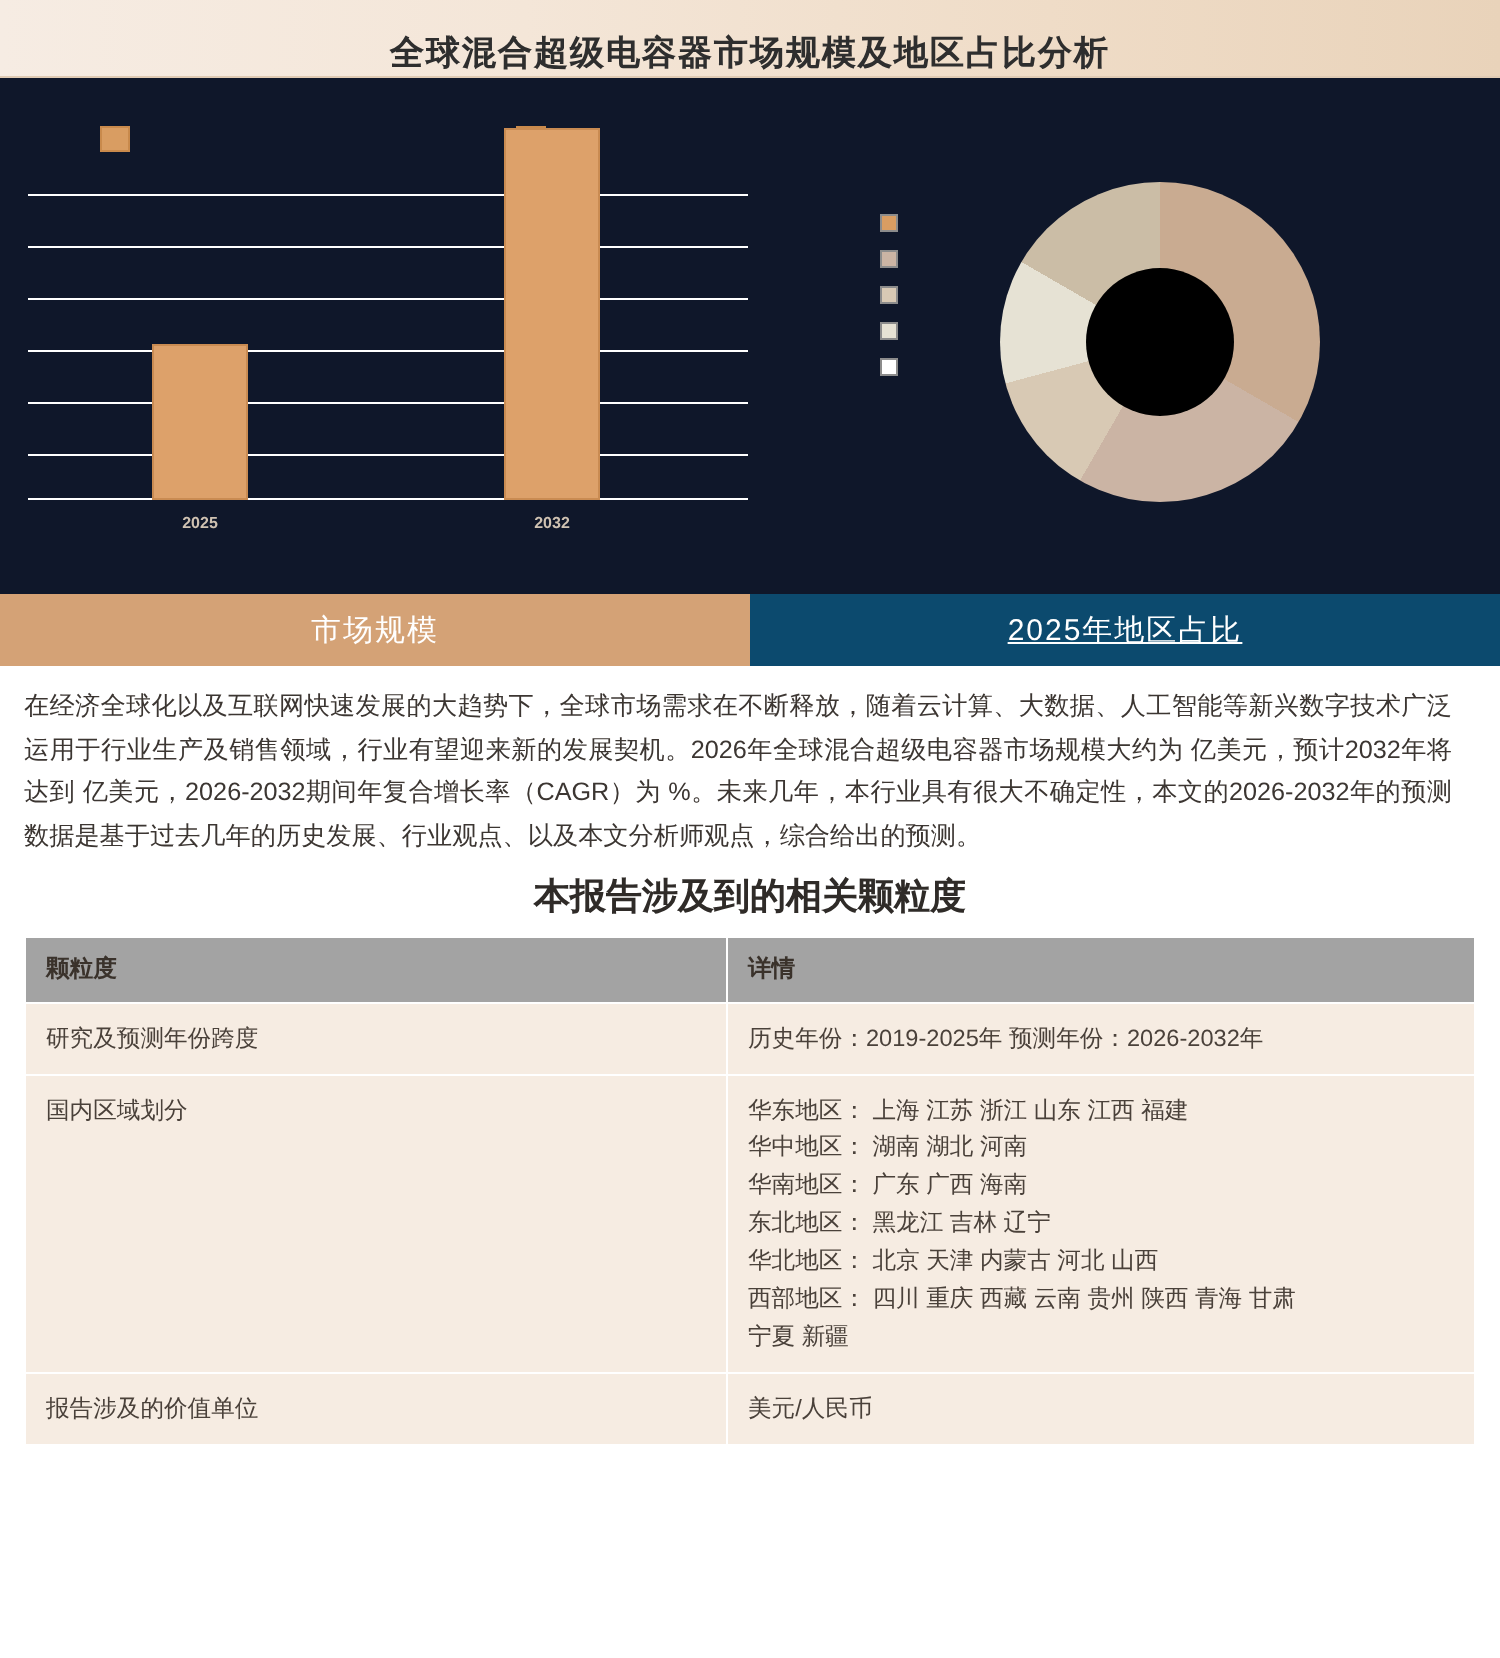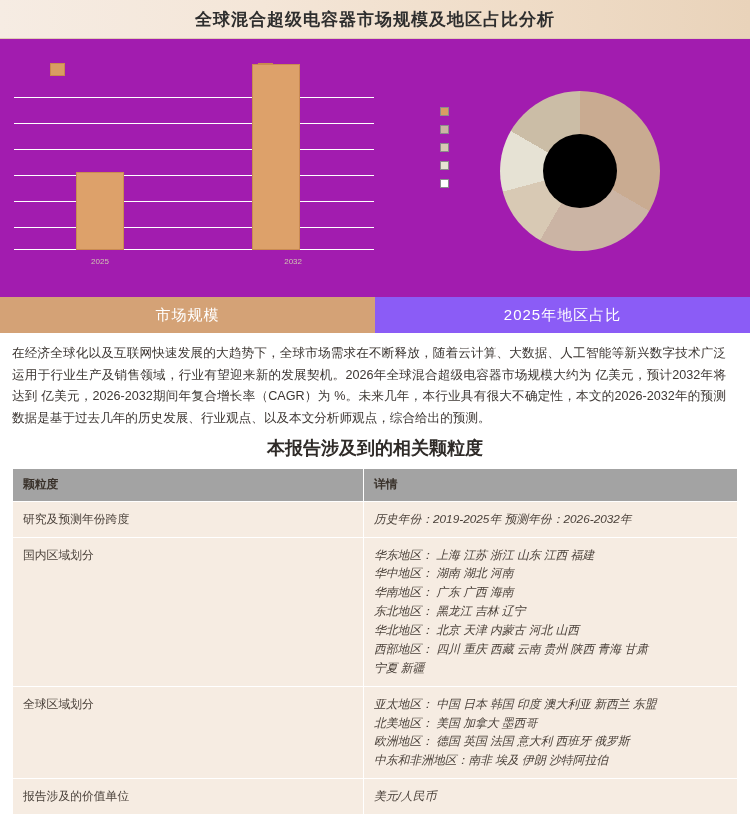--- a/index.html
+++ b/index.html
@@ -20,36 +20,37 @@
     position: relative;
     box-sizing: border-box;
   }
 
   
   .header {
     height: 38px;
     background: linear-gradient(to right, #f6ece3 0%, #f4e6d8 35%, #efdcc7 70%, #e9d3ba 100%);
     border-bottom: 1px solid #e0cbb4;
     display: flex;
-    align-items: center;
+    align-items: flex-end;
     justify-content: center;
   }
   .header-title {
     font-size: 17px;
     font-weight: bold;
     color: #2e2e2e;
     letter-spacing: 1px;
   }
 
   
   .charts {
     height: 258px;
-    background: #a21caf;
-    display: flex;
-    position: relative;
+    background: #0f172a;
+    display: flex;
+    position: relative;
+    font-weight: bold;
   }
   .chart-left {
     width: 430px;
     position: relative;
   }
   .chart-right {
     flex: 1;
     position: relative;
   }
 
@@ -173,21 +174,21 @@
   .tab {
     flex: 1;
     display: flex;
     align-items: center;
     justify-content: center;
     font-size: 15px;
     color: #ffffff;
     letter-spacing: 1px;
   }
   .tab.t1 { background: #d4a276; }
-  .tab.t2 { background: #8b5cf6; }
+  .tab.t2 { background: #0c4a6e; text-decoration: underline; }
 
   
   .body-text {
     padding: 10px 24px 4px 12px;
     font-size: 12.6px;
     line-height: 1.72;
     text-align: justify;
     color: #3c3632;
   }
   .subtitle {
@@ -219,21 +220,20 @@
     border: 1px solid #ffffff;
     vertical-align: top;
     color: #4a413a;
     line-height: 1.6;
   }
   table.grain td.k {
     width: 330px;
   }
   .row-line {
     white-space: nowrap;
-    font-style: italic;
   }
 </style>
 </head>
 <body>
 
 <div class="page">
 
   <div class="header">
     <div class="header-title">全球混合超级电容器市场规模及地区占比分析</div>
   </div>
@@ -254,21 +254,21 @@
         <div class="gridline" style="top:52px;"></div>
         <div class="gridline" style="top:78px;"></div>
         <div class="gridline" style="top:104px;"></div>
         <div class="gridline" style="top:130px;"></div>
         <div class="gridline" style="top:152px;"></div>
 
         <div class="bar" id="bar0" style="left: 62px; width: 48px; height: 78px;"></div>
         <div class="bar" id="bar1" style="left: 238px; width: 48px; height: 186px;"></div>
 
         <div class="axis-label" style="left:60px; width:52px;">2025</div>
-        <div class="axis-label" style="left:236px; width:52px;text-align:right;">2032</div>
+        <div class="axis-label" style="left:236px; width:52px;">2032</div>
       </div>
     </div>
 
     <div class="chart-right">
       <div class="donut-legend">
         <div class="dl-row">
           <span class="dl-sw" style="background:#d99d62;"></span>
           <span class="dl-txt"></span>
         </div>
         <div class="dl-row">
@@ -323,29 +323,20 @@
           <div class="row-line">华东地区：  上海  江苏  浙江  山东  江西  福建</div>
           <div class="row-line">华中地区：  湖南  湖北  河南</div>
           <div class="row-line">华南地区：  广东  广西  海南</div>
           <div class="row-line">东北地区：  黑龙江  吉林  辽宁</div>
           <div class="row-line">华北地区：  北京  天津  内蒙古  河北  山西</div>
           <div class="row-line">西部地区：  四川  重庆  西藏  云南  贵州  陕西  青海  甘肃</div>
           <div class="row-line">宁夏  新疆</div>
         </td>
       </tr>
       <tr>
-        <td class="k">全球区域划分</td>
-        <td>
-          <div class="row-line">亚太地区：  中国  日本  韩国  印度  澳大利亚  新西兰  东盟</div>
-          <div class="row-line">北美地区：  美国  加拿大  墨西哥</div>
-          <div class="row-line">欧洲地区：  德国  英国  法国  意大利  西班牙  俄罗斯</div>
-          <div class="row-line">中东和非洲地区：南非  埃及  伊朗  沙特阿拉伯</div>
-        </td>
-      </tr>
-      <tr>
         <td class="k">报告涉及的价值单位</td>
         <td>
           <div class="row-line">美元/人民币</div>
         </td>
       </tr>
     </tbody>
   </table>
 
 </div>
 

